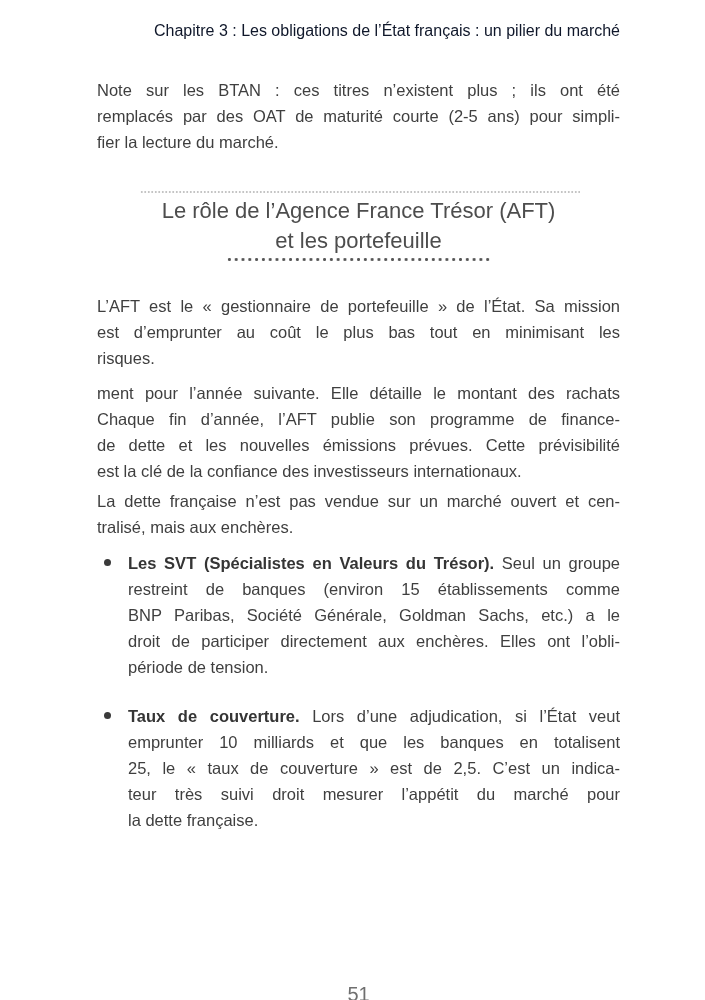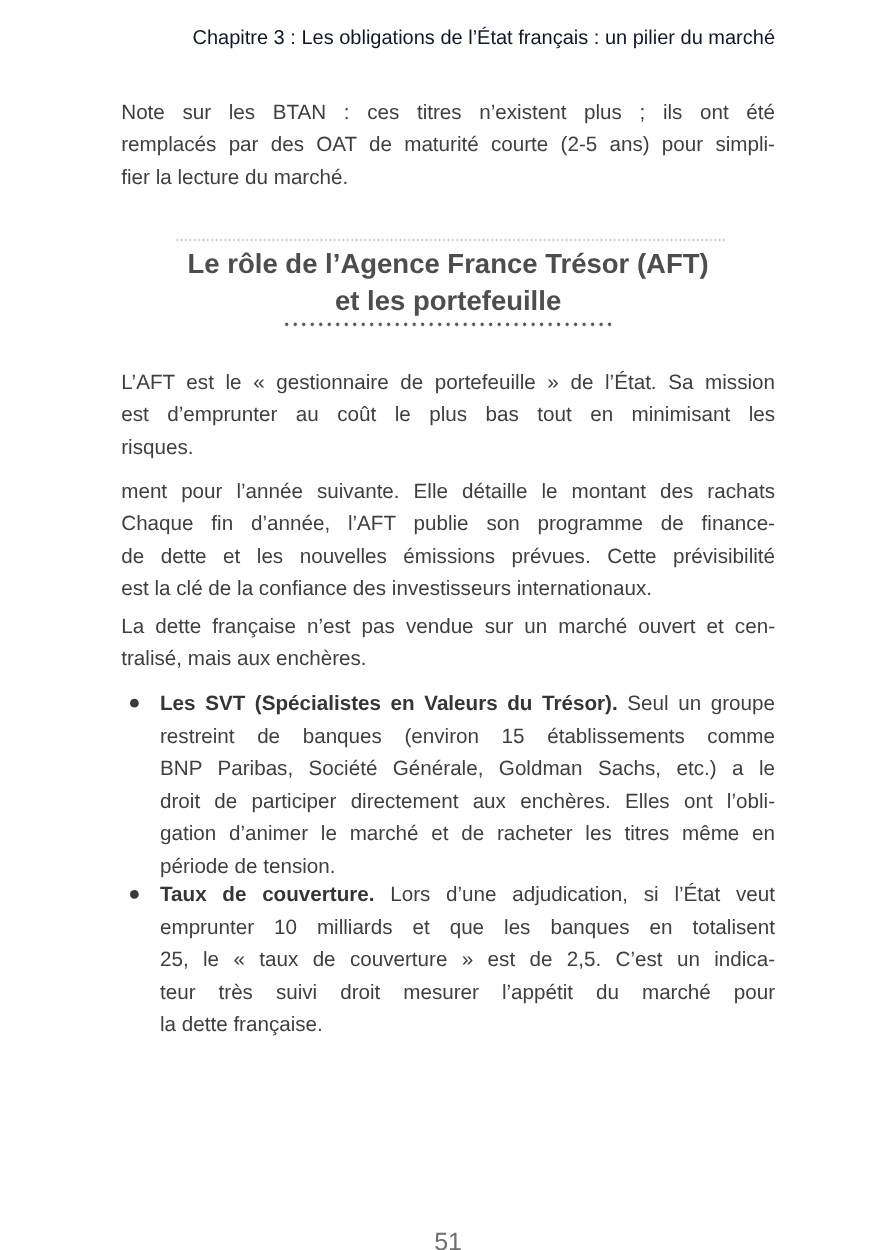--- a/index.html
+++ b/index.html
@@ -39,21 +39,21 @@
     background-image: radial-gradient(circle, #c4c4c4 0.7px, rgba(0,0,0,0) 0.9px);
     background-size: 3.5px 2px;
     background-repeat: repeat-x;
   }
 
   .section-title {
     top: 196px; left: 97px; width: 523px;
     text-align: center;
     font-size: 22px;
     line-height: 30px;
-    font-weight: 700;
+    font-weight: 400;
     color: #4d4d4d;
   }
 
   .dotted-underline-wrap { top: 257px; left: 97px; width: 523px; }
   .dotted-underline {
     width: 266px; height: 5px; margin: 0 auto;
     background-image: radial-gradient(circle, #565656 1.3px, rgba(0,0,0,0) 1.6px);
     background-size: 6.8px 5px;
     background-repeat: repeat-x;
   }
@@ -120,21 +120,20 @@
   </div>
 
   <div class="abs body-block bullet-item" style="top:550px">
     <span class="bullet-marker"></span>
     <div class="line jl">
       <span class="b">Les SVT (Spécialistes en Valeurs du Trésor).</span><span> Seul un groupe</span>
     </div>
     <div class="line jl">restreint de banques (environ 15 établissements comme</div>
     <div class="line jl">BNP Paribas, Société Générale, Goldman Sachs, etc.) a le</div>
     <div class="line jl">droit de participer directement aux enchères. Elles ont l’obli-</div>
-    <div class="line jl">gation d’animer le marché et de racheter les titres même en</div>
     <div class="line">période de tension.</div>
   </div>
 
   <div class="abs body-block bullet-item" style="top:703px">
     <span class="bullet-marker"></span>
     <div class="line jl">
       <span class="b">Taux de couverture.</span><span> Lors d’une adjudication, si l’État veut</span>
     </div>
     <div class="line jl">emprunter 10 milliards et que les banques en totalisent</div>
     <div class="line jl">25, le « taux de couverture » est de 2,5. C’est un indica-</div>

